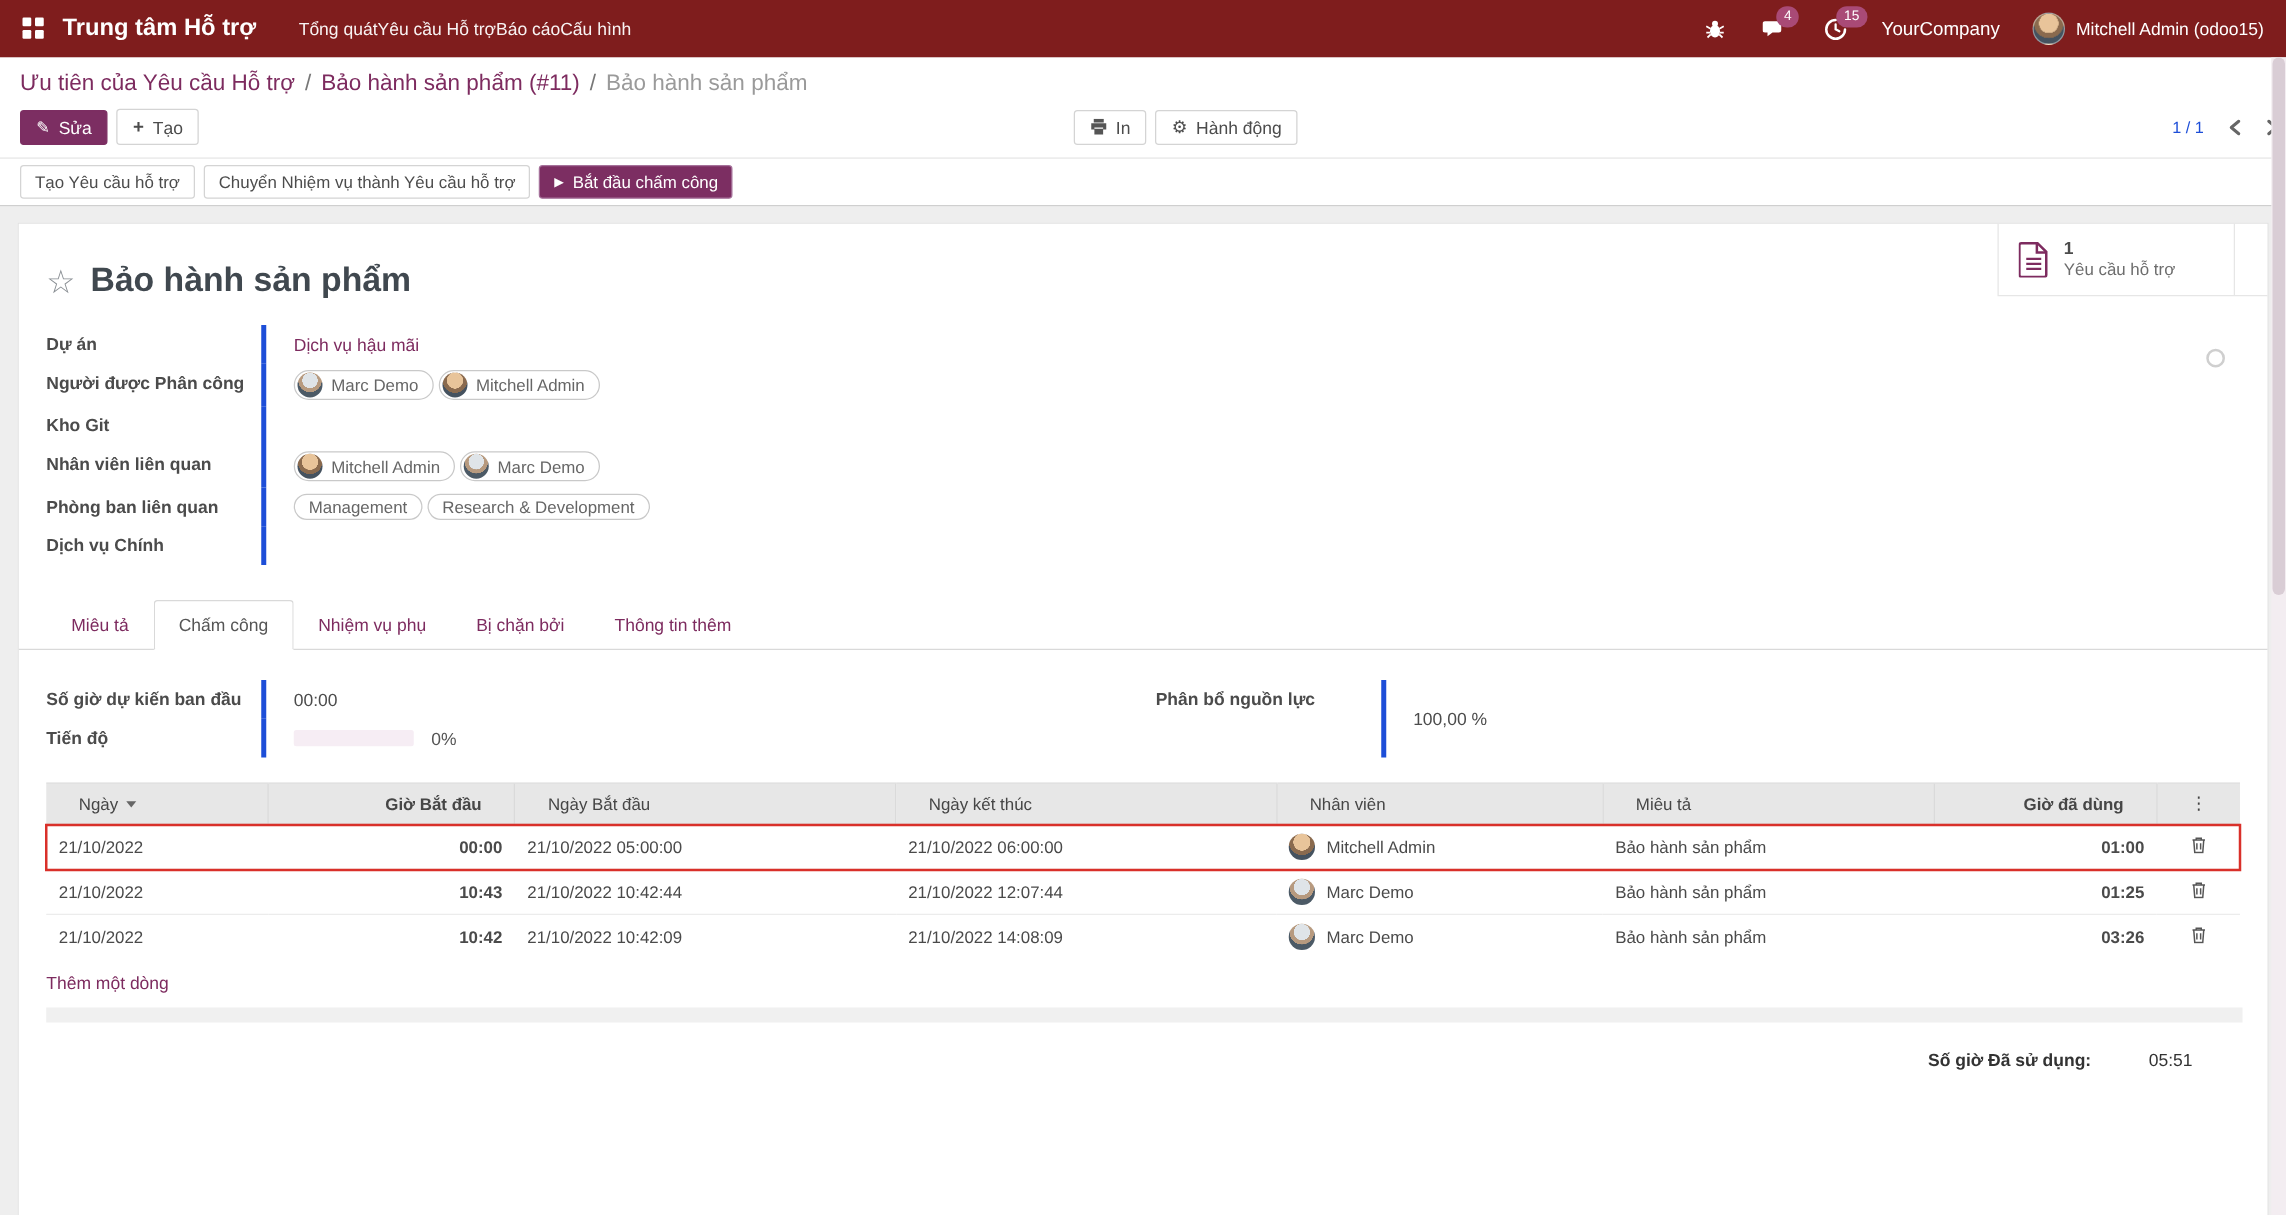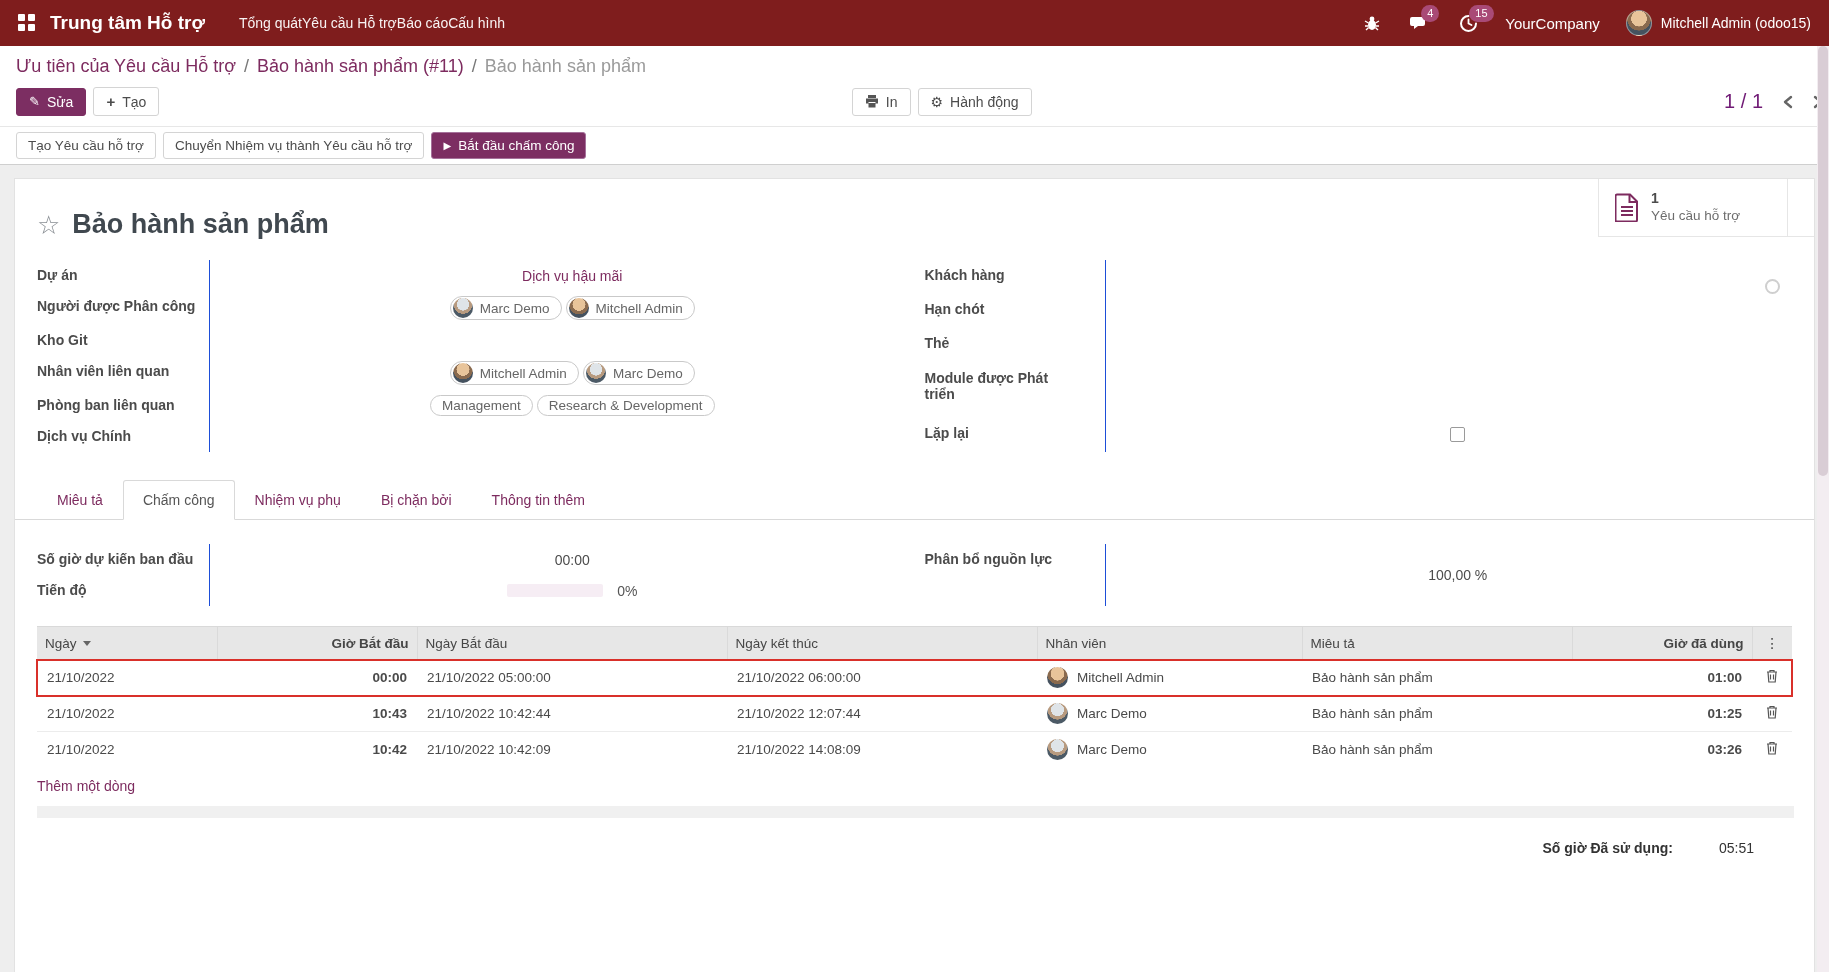--- a/index.html
+++ b/index.html
@@ -29,21 +29,21 @@
   .breadcrumb { font-size:18px; display:flex; gap:8px; align-items:center; }
   .breadcrumb .bc-link { color:#7d2b5f; cursor:pointer; }
   .breadcrumb .bc-sep { color:#777; }
   .breadcrumb .bc-current { color:#9a9a9a; }
   .cp-buttons { display:flex; align-items:center; margin-top:10px; }
   .btn { font-size:14px; border-radius:3px; padding:5px 12px; cursor:pointer; display:inline-flex; align-items:center; gap:7px; border:1px solid transparent; background:#fff; color:#4c4c4c; }
   .btn-outline { border-color:#d4d4d4; }
   .btn-primary { background:#7c2e62; border-color:#7c2e62; color:#fff; }
   .btn + .btn { margin-left:7px; }
   .cp-spacer { flex:1; }
-  .pager { display:flex; align-items:center; gap:20px; font-size:20px; color:#701a75; margin-right:6px; }
+  .pager { display:flex; align-items:center; gap:20px; font-size:13px; color:#1d4ed8; margin-right:6px; }
   .pager svg { cursor:pointer; }
 
   
   .statusbar { background:#fff; border-top:1px solid #e7e7e7; border-bottom:1px solid #cfcfcf; padding:5px 16px; display:flex; align-items:center; }
   .sb-btn { font-size:13.5px; padding:5px 11px; }
   .sb-primary { background:#7c2e62; border-color:#a5719a; color:#fff; }
   .play-glyph { font-size:10px; }
   .stages { margin-left:auto; display:flex; align-items:center; height:30px; }
   .stage { font-size:13px; color:#555; padding:0 16px; display:flex; align-items:center; height:30px; cursor:pointer; }
   .stage.active { background:#e2e2e2; color:#7d2b5f; font-weight:700; padding:0 24px 0 18px;
@@ -61,39 +61,39 @@
   .stat-label { font-size:13.5px; color:#6d6d6d; }
   .title-row { padding:30px 26px 6px 22px; display:flex; align-items:center; gap:12px; }
   .star-glyph { font-size:26px; color:#8a8f94; cursor:pointer; line-height:1; }
   .sheet-title { font-size:27px; font-weight:700; color:#40484f; }
   .kanban-circle { position:absolute; right:34px; top:100px; width:15px; height:15px; border-radius:50%; border:2px solid #cfcfcf; cursor:pointer; }
 
   .fieldzone { display:flex; padding:14px 26px 0 22px; }
   .fgroup { width:50%; display:grid; grid-template-columns:172px 1fr; }
   .fgroup.right { grid-template-columns:180px 1fr; padding-left:12px; }
   .flabel { font-size:14px; font-weight:700; color:#4b4b4b; padding:7px 10px 7px 0; min-height:31px; }
-  .fvalue { border-left:1px solid #1d4ed8; padding:5px 0 5px 22px; min-height:31px; display:flex; align-items:center; flex-wrap:wrap; gap:4px; font-size:14px;justify-content:center; }
+  .fvalue { border-left:4px solid #1d4ed8; padding:5px 0 5px 22px; min-height:31px; display:flex; align-items:center; flex-wrap:wrap; gap:4px; font-size:14px; }
   .link-purple { color:#7d2b5f; cursor:pointer; }
   .pill { display:inline-flex; align-items:center; gap:7px; border:1px solid #c9c9c9; border-radius:13px; padding:1px 11px 1px 2px; font-size:13.5px; color:#666; cursor:pointer; }
   .pill.noav { padding:2px 11px; }
   .pill .pav { width:20px; height:20px; border-radius:50%; }
   .checkbox { width:15px; height:15px; border:1.5px solid #9a9a9a; border-radius:2px; background:#fff; cursor:pointer; }
 
   
   .tabs { display:flex; margin-top:28px; padding-left:22px; border-bottom:1px solid #d9d9d9; }
   .tab { font-size:14px; color:#7d2b5f; padding:11px 19px; cursor:pointer; border:1px solid transparent; margin-bottom:-1px; }
   .tab.active { color:#555; background:#fff; border-color:#d9d9d9 #d9d9d9 #fff #d9d9d9; border-radius:3px 3px 0 0; }
 
   .tabcontent { padding:24px 26px 0 22px; }
   .progress-track { width:96px; height:13px; background:#f6edf4; border-radius:2px; margin-right:10px; }
   .pct { font-size:14px; color:#555; }
 
   
   .ts-table { width:calc(100% - 44px); margin:20px 20px 0 22px; border-collapse:collapse; font-size:13.5px; }
-  .ts-table th { background:#e7e7e7; font-weight:400; color:#464646; text-align:left; padding:8px 8px; border-bottom:1px solid #c6c6c6; border-top:1px solid #d9d9d9; cursor:pointer; }
+  .ts-table th { background:#e7e7e7; font-weight:400; color:#464646; text-align:left; padding:8px 26px; border-bottom:1px solid #c6c6c6; border-top:1px solid #d9d9d9; cursor:pointer; }
   .ts-table th.num, .ts-table td.num { text-align:right;font-weight:bold; }
   .ts-table th + th { border-left:1px solid #dadada; }
   .ts-table td { padding:7px 10px; border-top:1px solid #ececec; color:#4a4a4a; }
   .ts-table tr.highlight { outline:2px solid #d9302a; outline-offset:-1px; }
   .emp-cell { display:flex; align-items:center; gap:9px; }
   .emp-av { width:21px; height:21px; border-radius:50%; flex:0 0 21px; }
   .sort-desc { display:inline-block; width:0; height:0; border-left:4px solid transparent; border-right:4px solid transparent; border-top:5px solid #666; margin-left:6px; vertical-align:middle; }
   .kebab { font-family:"DejaVu Sans",sans-serif; font-size:14px; color:#444; cursor:pointer; }
   .trash-btn { cursor:pointer; display:inline-flex; }
   .addline { font-size:14px; color:#7d2b5f; padding:11px 0 10px 22px; cursor:pointer; width:max-content; }
@@ -268,38 +268,20 @@
           <div class="flabel">Phòng ban liên quan</div>
           <div class="fvalue">
             <span class="pill noav">Management</span>
             <span class="pill noav">Research &amp; Development</span>
           </div>
 
           <div class="flabel">Dịch vụ Chính</div>
           <div class="fvalue"></div>
         </div>
 
-        <div class="fgroup right">
-          <div class="flabel">Khách hàng</div>
-          <div class="fvalue"></div>
-
-          <div class="flabel">Hạn chót</div>
-          <div class="fvalue"></div>
-
-          <div class="flabel">Thẻ</div>
-          <div class="fvalue"></div>
-
-          <div class="flabel" style="max-width:150px;">Module được Phát triển</div>
-          <div class="fvalue" style="min-height:52px;"></div>
-
-          <div class="flabel">Lặp lại</div>
-          <div class="fvalue">
-              <span class="checkbox"></span>
-            </div>
-        </div>
       </div>
 
       <div class="tabs">
         <div class="tab">Miêu tả</div>
         <div class="tab active">Chấm công</div>
         <div class="tab">Nhiệm vụ phụ</div>
         <div class="tab">Bị chặn bởi</div>
         <div class="tab">Thông tin thêm</div>
       </div>
 

